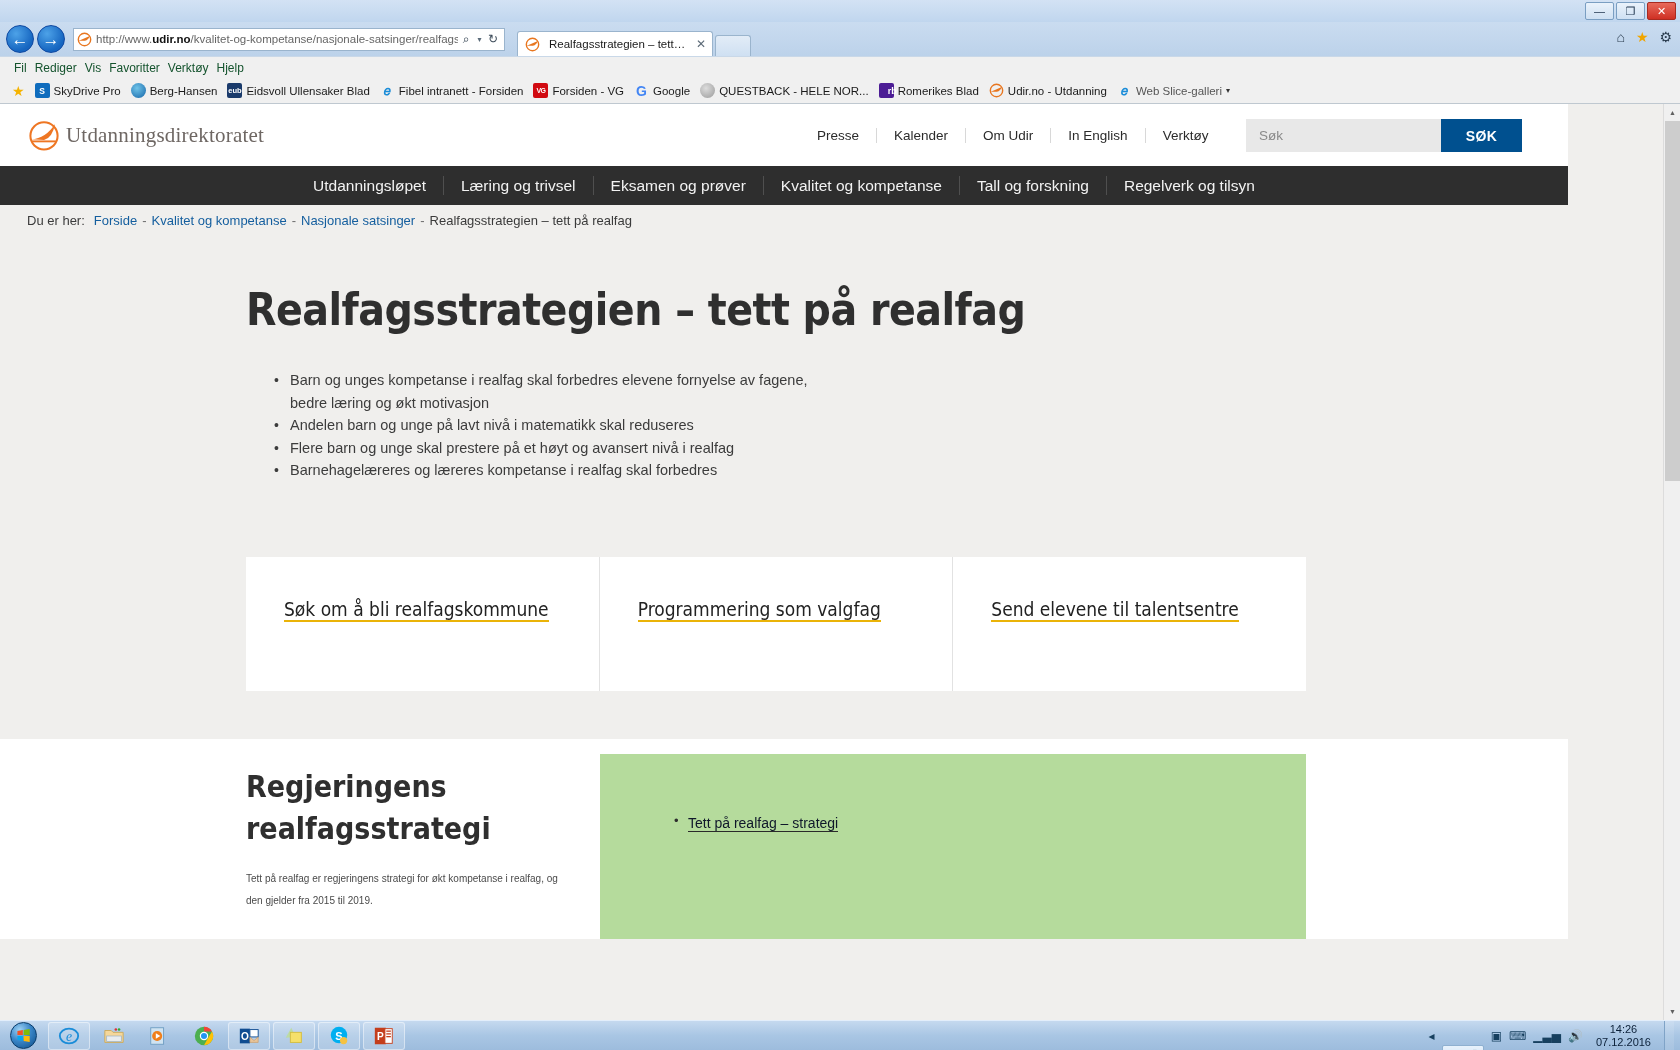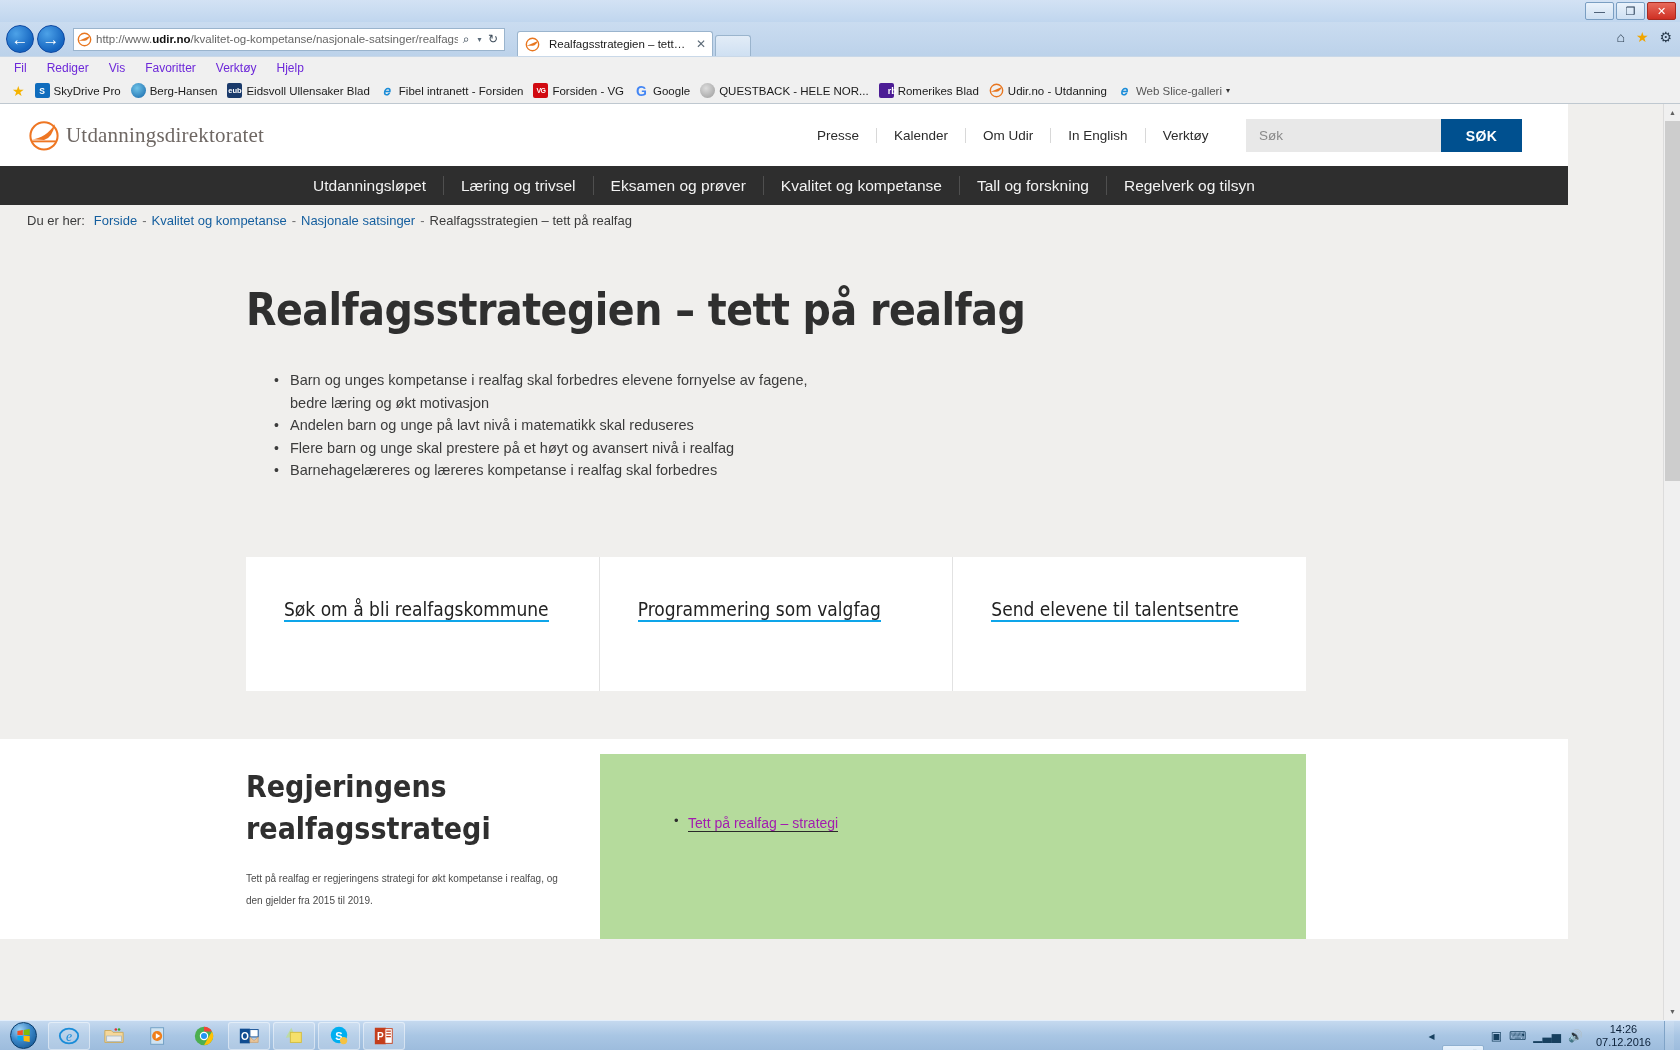--- a/index.html
+++ b/index.html
@@ -93,22 +93,22 @@
     position: absolute; right: 8px; top: 7px;
     display: flex; align-items: center; gap: 11px;
     color: #2a3c4e; font-size: 14px;
   }
   #toolicons .star { color: #f0a500; }
 
   
   #menubar {
     height: 22px; background: #f0f0f0;
     display: flex; align-items: center;
-    padding-left: 14px; gap: 20px;
-    font-size: 12px; color: #6d28d9;
+    padding-left: 14px; gap: 8px;
+    font-size: 12px; color: #14532d;
     border-top: 1px solid #c9d8e8;
   }
   
   #favbar {
     height: 26px; background: #f0f0f0;
     display: flex; align-items: center;
     padding-left: 12px; gap: 10px;
     font-size: 11.5px; color: #1a1a1a;
     border-bottom: 1px solid #bfc8d0;
   }
@@ -233,21 +233,21 @@
   .card {
     flex: 1; position: relative;
     padding: 38px 38px 0 38px;
     border-right: 1px solid #e2e2e2;
   }
   .card:last-child { border-right: none; }
   .card a {
     font-family: "DejaVu Sans Condensed","Liberation Sans", sans-serif;
     font-stretch: condensed;
     font-size: 19px; color: #222; text-decoration: none;
-    border-bottom: 2px solid #0ea5e9;
+    border-bottom: 2px solid #eab308;
     line-height: 29px;
     display: inline;
   }
 
   
   #lower {
     margin-top: 48px; background: #fff;
     height: 200px; position: relative;
   }
   #lowerleft { position: absolute; left: 246px; top: 27px; width: 330px; }
@@ -262,21 +262,21 @@
     position: absolute; left: 600px; top: 15px;
     width: 706px; height: 185px;
     background: #b5db9c;
   }
   #greenlist { margin: 60px 0 0 0; padding: 0 0 0 74px; list-style: none; }
   #greenlist li { position: relative; padding-left: 14px; }
   #greenlist li::before {
     content: "•"; position: absolute; left: 0; top: -1px; color: #2e2e2e; font-size: 13px;
   }
   #greenlist a {
-    font-size: 14px; color: #a21caf; text-decoration: none;
+    font-size: 14px; color: #0f172a; text-decoration: none;
     border-bottom: 1px solid #2a2a2a;
   }
 
   
   #scrollbar {
     position: absolute; right: 0; top: 0;
     width: 17px; height: 916px;
     background: #f0f0f0; border-left: 1px solid #dcdcdc;
   }
   .sbarrow {

